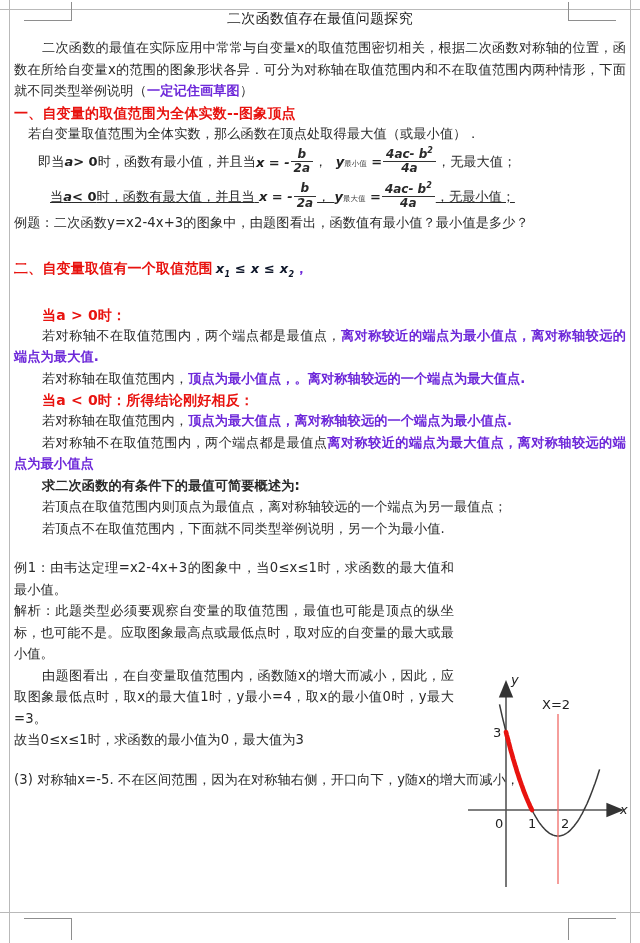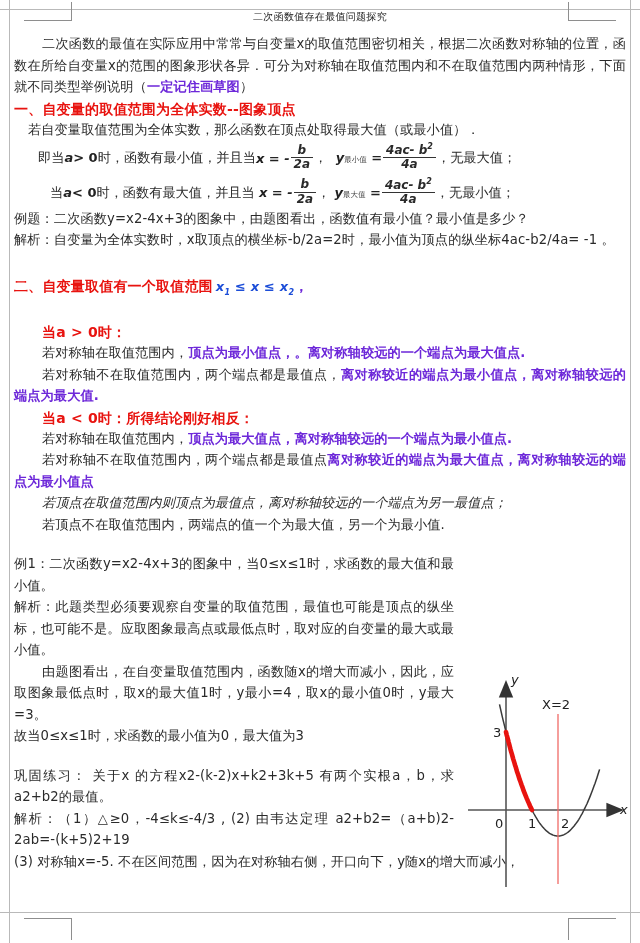--- a/index.html
+++ b/index.html
@@ -30,21 +30,21 @@
   .content {
     position: absolute;
     left: 14px;
     top: 0;
     width: 612px;
     height: 943px;
   }
 
   .title {
     text-align: center;
-    font-size: 10px;
+    font-size: 14px;
     color: #1b1b1b;
     padding-top: 10px;
     letter-spacing: 0.3px;
   }
 
   p.para {
     margin: 0;
     font-size: 13.2px;
     line-height: 21.5px;
     color: #2a2a2a;
@@ -139,62 +139,58 @@
     <p class="para indent2"><span>二次函数的最值在实际应用中常常与自变量x的取值范围密切相关，根据二次函数对称轴的位置，函数在所给自变量x的范围的图象形状各异．可分为对称轴在取值范围内和不在取值范围内两种情形，下面就不同类型举例说明（</span><span class="red-bold">一定记住画草图</span><span>）</span></p>
 
     <h2 class="heading">一、自变量的取值范围为全体实数--图象顶点</h2>
 
     <p class="para indent1">若自变量取值范围为全体实数，那么函数在顶点处取得最大值（或最小值）．</p>
 
     <div class="formula-row" style="padding-left:24px;padding-top:4px;">
       <span>即当</span><span class="mth">a</span><span class="mth" style="font-style:normal;">&gt; 0</span><span>时，函数有最小值，并且当</span><span class="fbox"><span class="mth">x = -</span><span class="frac"><span class="num">b</span><span class="den">2a</span></span></span>，&nbsp;&nbsp;<span class="fbox"><span class="mth">y</span><span class="mth-sub">最小值</span><span class="mth" style="font-style:normal;">&nbsp;=</span><span class="frac"><span class="num"><span>4ac- b</span><sup class="sq">2</sup></span><span class="den">4a</span></span></span><span>，无最大值；</span>
     </div>
 
-    <div class="formula-row" style="padding-left:36px;padding-top:6px;">
+    <div class="formula-row" style="padding-left:36px;padding-top:6px;text-decoration:underline;">
       <span>当</span><span class="mth">a</span><span class="mth" style="font-style:normal;">&lt; 0</span><span>时，函数有最大值，并且当</span>&nbsp;<span class="fbox"><span class="mth">x = -</span><span class="frac"><span class="num">b</span><span class="den">2a</span></span></span>，&nbsp;<span class="fbox"><span class="mth">y</span><span class="mth-sub">最大值</span><span class="mth" style="font-style:normal;">&nbsp;=</span><span class="frac"><span class="num"><span>4ac- b</span><sup class="sq">2</sup></span><span class="den">4a</span></span></span><span>，无最小值；</span>
     </div>
 
     <p class="para">例题：二次函数y=x2-4x+3的图象中，由题图看出，函数值有最小值？最小值是多少？</p>
-    <p class="para">解析：自变量为全体实数时，x取顶点的横坐标-b/2a=2时，最小值为顶点的纵坐标4ac-b2/4a= -1 。</p>
 
     <div style="height:24px"></div>
 
-    <h2 class="heading"><span>二、自变量取值有一个取值范围</span><span class="mth" style="font-weight:bold;color:#1d4ed8;margin-left:3px;">x<sub style="font-size:8px">1</sub> ≤ x ≤ x<sub style="font-size:8px">2</sub></span><span class="red-bold">，</span></h2>
+    <h2 class="heading"><span>二、自变量取值有一个取值范围</span><span class="mth" style="font-weight:bold;color:#0f172a;margin-left:3px;">x<sub style="font-size:8px">1</sub> ≤ x ≤ x<sub style="font-size:8px">2</sub></span><span class="red-bold">，</span></h2>
 
     <h2 class="heading" style="padding-left:28px;margin-top:28px;">当a &gt; 0时：</h2>
 
+    <p class="para indent2"><span>若对称轴不在取值范围内，两个端点都是最值点，</span><span class="red-bold">离对称较近的端点为最小值点，离对称轴较远的端点为最大值.</span></p>
+
     <p class="para indent2"><span>若对称轴在取值范围内，</span><span class="red-bold">顶点为最小值点，。离对称轴较远的一个端点为最大值点.</span></p>
 
-    <p class="para indent2"><span>若对称轴不在取值范围内，两个端点都是最值点，</span><span class="red-bold">离对称较近的端点为最小值点，离对称轴较远的端点为最大值.</span></p>
-
     <h2 class="heading" style="padding-left:28px;">当a &lt; 0时：所得结论刚好相反：</h2>
 
     <p class="para indent2"><span>若对称轴在取值范围内，</span><span class="red-bold">顶点为最大值点，离对称轴较远的一个端点为最小值点.</span></p>
 
     <p class="para indent2"><span>若对称轴不在取值范围内，两个端点都是最值点</span><span class="red-bold">离对称较近的端点为最大值点，离对称轴较远的端点为最小值点</span></p>
 
-
-    <p class="para pink" style="padding-left:28px;font-style:italic;">若顶点在取值范围内则顶点为最值点，离对称轴较远的一个端点为另一最值点；</p>
-    <p class="para pink" style="padding-left:28px;">若顶点不在取值范围内，两端点的值一个为最大值，另一个为最小值.</p>
+    <p class="para indent2 blk-bold">求二次函数的有条件下的最值可简要概述为:</p>
+
+    <p class="para pink" style="padding-left:28px;">若顶点在取值范围内则顶点为最值点，离对称轴较远的一个端点为另一最值点；</p>
+    <p class="para pink" style="padding-left:28px;">若顶点不在取值范围内，下面就不同类型举例说明，另一个为最小值.</p>
 
     <div style="height:18px"></div>
 
     <div style="width:440px;">
-      <p class="para">例1：二次函数y=x2-4x+3的图象中，当0≤x≤1时，求函数的最大值和最小值。</p>
+      <p class="para">例1：由韦达定理=x2-4x+3的图象中，当0≤x≤1时，求函数的最大值和最小值。</p>
       <p class="para">解析：此题类型必须要观察自变量的取值范围，最值也可能是顶点的纵坐标，也可能不是。应取图象最高点或最低点时，取对应的自变量的最大或最小值。</p>
       <p class="para indent2">由题图看出，在自变量取值范围内，函数随x的增大而减小，因此，应取图象最低点时，取x的最大值1时，y最小=4，取x的最小值0时，y最大=3。</p>
       <p class="para">故当0≤x≤1时，求函数的最小值为0，最大值为3</p>
     </div>
 
     <div style="height:18px"></div>
 
-    <div style="width:440px;">
-      <p class="para">巩固练习： 关于x 的方程x2-(k-2)x+k2+3k+5 有两个实根a，b，求a2+b2的最值。</p>
-      <p class="para">解析：（1）△≥0，-4≤k≤-4/3   , (2) 由韦达定理 a2+b2=（a+b)2-2ab=-(k+5)2+19</p>
-    </div>
     <p class="para" style="width:612px;">(3) 对称轴x=-5. 不在区间范围，因为在对称轴右侧，开口向下，y随x的增大而减小，</p>
 
   </div>
 
   <div id="figure">
     <svg width="168" height="238" viewBox="0 0 168 238" xmlns="http://www.w3.org/2000/svg">
       <defs>
         <marker id="arrH" markerWidth="11" markerHeight="11" refX="1" refY="5.5" orient="auto">
           <polygon points="0,1 11,5.5 0,10" fill="#333"></polygon>
         </marker>

